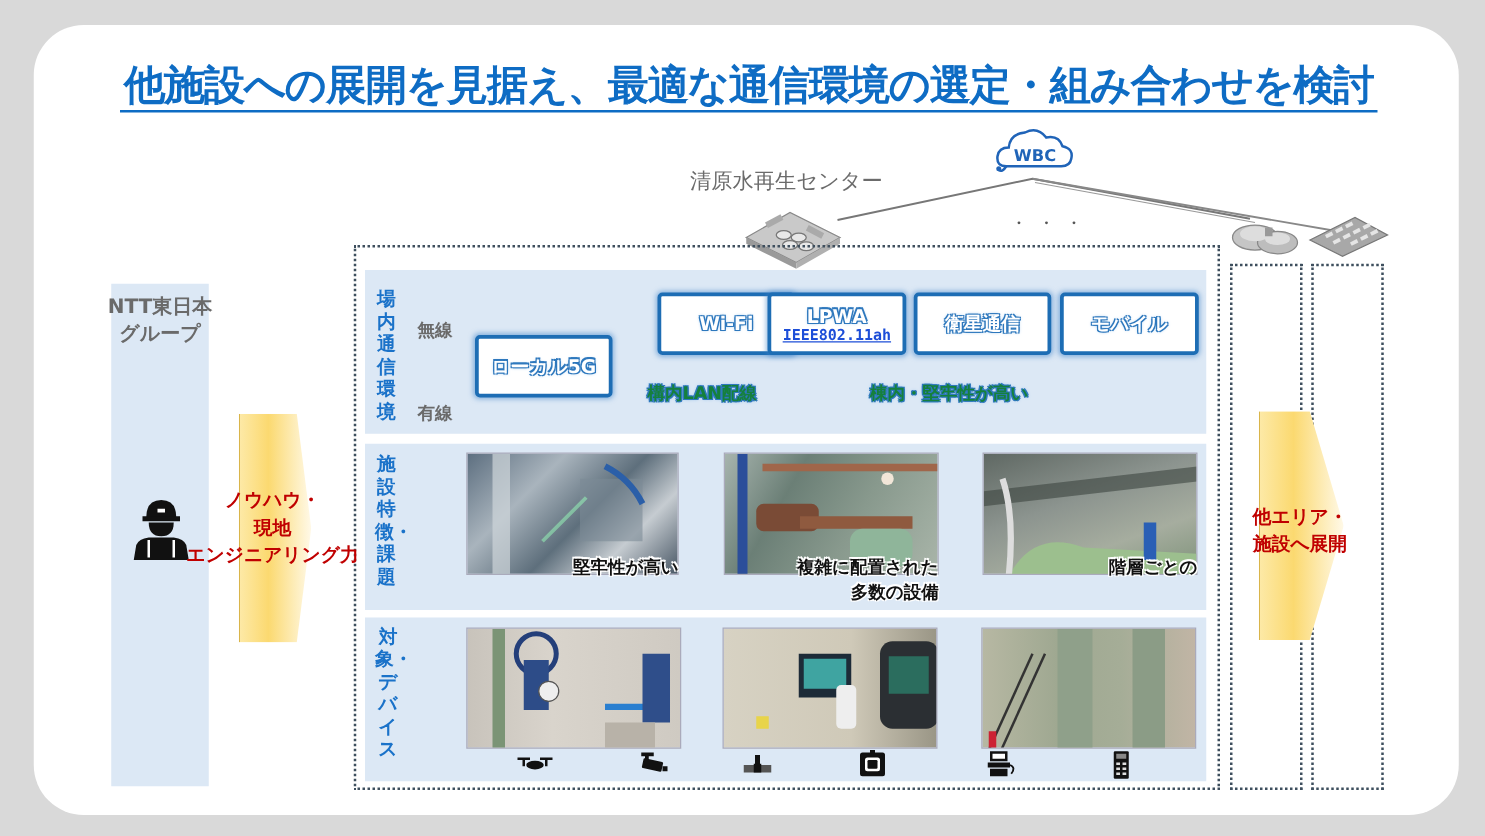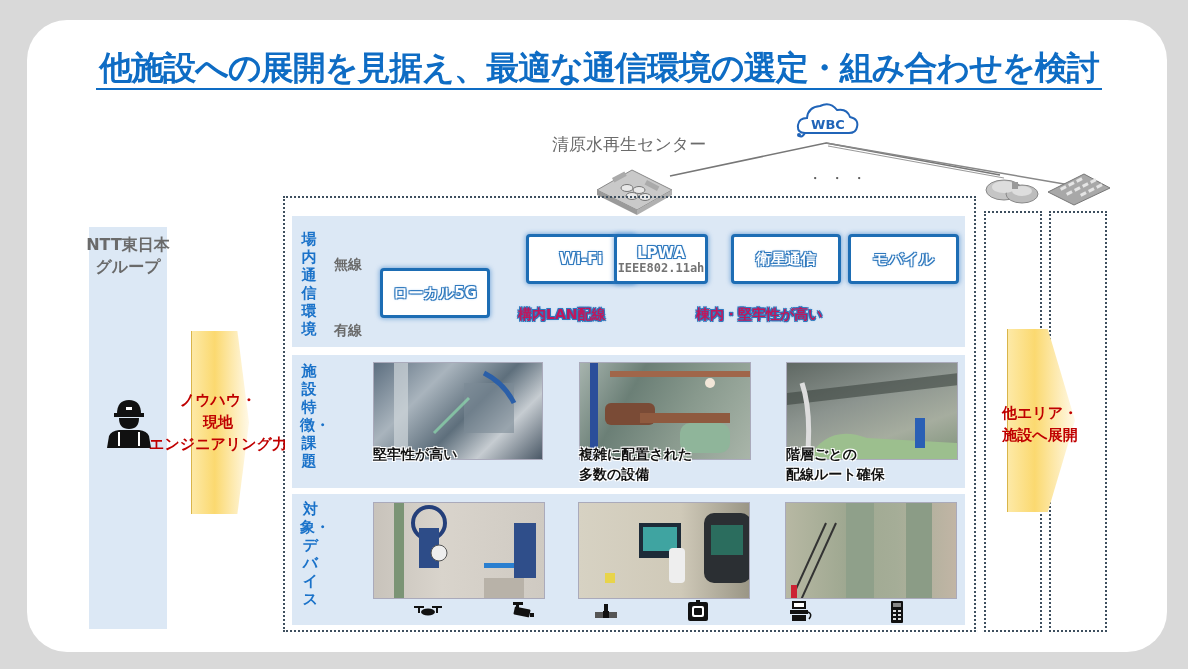--- a/index.html
+++ b/index.html
@@ -30,26 +30,26 @@
 
   
   .row { position: absolute; left: 292px; width: 673px; background: #dce8f5; }
   .row-label { position: absolute; left: 297px; width: 24px; font-size: 15px; font-weight: bold; color: #1a72c9; line-height: 18px; text-align: center; }
 
   .wl-label { position: absolute; font-size: 14px; color: #6a6a6a; font-weight: bold; }
 
   .tech-box { position: absolute; top: 234px; height: 50px; background: #fff; border: 3px solid #1d6db4; border-radius: 4px;
               box-shadow: 0 0 4px 1px rgba(60,130,200,0.55); display: flex; flex-direction: column; align-items: center; justify-content: center; }
   .tech-box .main { font-size: 15px; font-weight: bold; color: #fff; -webkit-text-stroke: 0; text-shadow: -1px -1px 0 #2e78bd, 1px -1px 0 #2e78bd, -1px 1px 0 #2e78bd, 1px 1px 0 #2e78bd, 0 0 3px #6aa7e0; letter-spacing: 0; }
-  .tech-box .sub { font-size: 12px; font-weight: bold; color: #737373; font-family: "DejaVu Sans Mono", monospace; margin-top: -1px; }
-
-  .wired { position: absolute; top: 306px; font-size: 14px; font-weight: bold; color: #be185d; text-shadow: -1px -1px 0 #2e78bd, 1px -1px 0 #2e78bd, -1px 1px 0 #2e78bd, 1px 1px 0 #2e78bd, 0 0 3px #6aa7e0; white-space: nowrap; }
+  .tech-box .sub { font-size: 12px; font-weight: bold; color: #1d4ed8; font-family: "DejaVu Sans Mono", monospace; margin-top: -1px; text-decoration: underline; }
+
+  .wired { position: absolute; top: 306px; font-size: 14px; font-weight: bold; color: #15803d; text-shadow: -1px -1px 0 #2e78bd, 1px -1px 0 #2e78bd, -1px 1px 0 #2e78bd, 1px 1px 0 #2e78bd, 0 0 3px #6aa7e0; white-space: nowrap; }
 
   .photo { position: absolute; border: 1px solid #aab; overflow: hidden; }
-  .photo-caption { position: absolute; font-size: 14px; font-weight: bold; color: #111; text-align: left; line-height: 20px; white-space: nowrap;
+  .photo-caption { position: absolute; font-size: 14px; font-weight: bold; color: #111; text-align: right; line-height: 20px; white-space: nowrap;
                    text-shadow: -1px -1px 0 #fff, 1px -1px 0 #fff, -1px 1px 0 #fff, 1px 1px 0 #fff; }
   .dev-icon { position: absolute; font-size: 16px; color: #111; line-height: 16px; text-align: center; width: 24px; }
 </style>
 </head>
 <body>
 
 <div class="panel"></div>
 
 <div class="title">他施設への展開を見据え、最適な通信環境の選定・組み合わせを検討</div>
 
@@ -153,21 +153,21 @@
 </div>
 <div class="wl-label" style="left:334px;top:256px;">無線</div>
 <div class="wl-label" style="left:334px;top:322px;">有線</div>
 
 <div class="tech-box" style="left:380px;width:110px;margin-top:34px;">
   <span class="main">ローカル5G</span>
 </div>
 <div class="tech-box" style="left:497px;width:110px;margin-left:29px;">
   <span class="main">Wi-Fi</span>
 </div>
-<div class="tech-box" style="left:614px;width:94px;">
+<div class="tech-box" style="left:614px;width:111px;">
   <span class="main">LPWA</span>
   <span class="sub">IEEE802.11ah</span>
 </div>
 <div class="tech-box" style="left:731px;width:110px;">
   <span class="main">衛星通信</span>
 </div>
 <div class="tech-box" style="left:848px;width:111px;">
   <span class="main">モバイル</span>
 </div>
 
@@ -209,21 +209,20 @@
 <div class="photo" style="left:786px;top:362px;width:172px;height:98px;background:linear-gradient(160deg,#5f6863 0%,#8c948f 40%,#a6ad9f 70%,#7e9279 100%);">
   <svg width="172" height="98">
       <path d="M0 30 L172 10 L172 22 L0 42 Z" fill="#3c4440" opacity="0.6"></path>
       <path d="M20 98 Q40 60 80 75 L172 80 L172 98 Z" fill="#9cbf8e"></path>
       <rect x="128" y="55" width="10" height="30" fill="#2a5fb5"></rect>
       <path d="M15 20 Q25 50 20 98" stroke="#ddd" stroke-width="5" fill="none"></path>
     </svg>
 </div>
 <div class="photo-caption" style="left:786px;top:444px;width:172px;">
   <div>階層ごとの</div>
-  <div>配線ルート確保</div>
 </div>
 
 <div class="row" style="top:494px;height:131px;"></div>
 <div class="row-label" style="top:500px;text-align:right;">
   <span style="display:block;word-break:break-all;width:18px;margin:0 auto;">対象・デバイス</span>
 </div>
 
 <div class="photo" style="left:373px;top:502px;width:172px;height:97px;background:linear-gradient(90deg,#c8c3bb 0%,#d9d4cc 40%,#cfcac2 100%);">
   <svg width="172" height="97">
       <rect x="20" y="0" width="10" height="97" fill="#7b9475"></rect>

